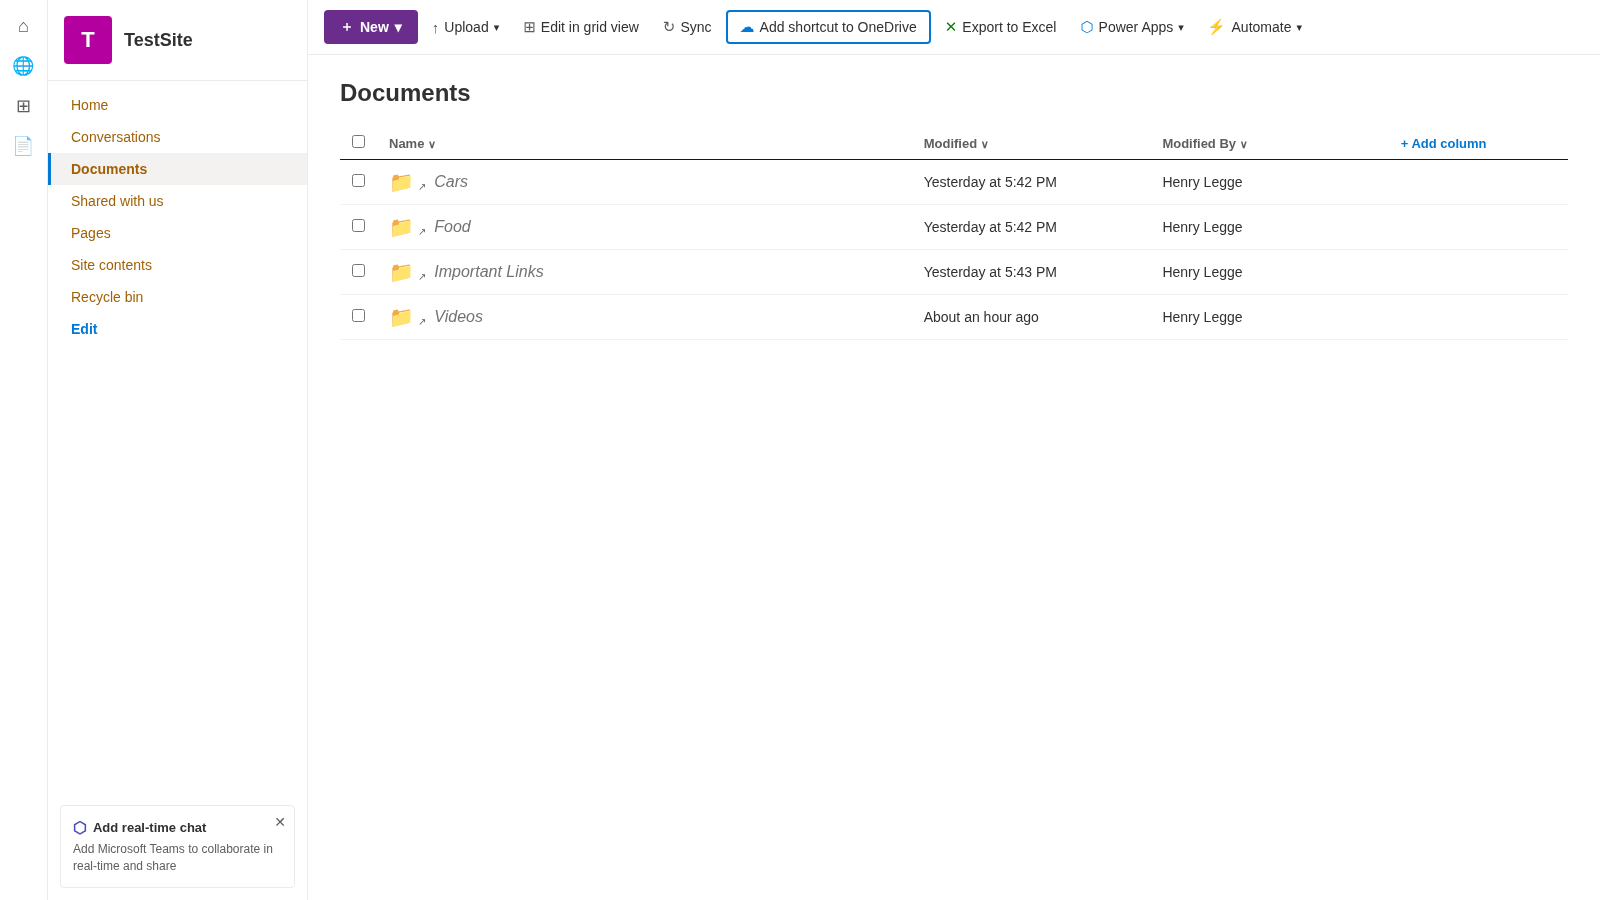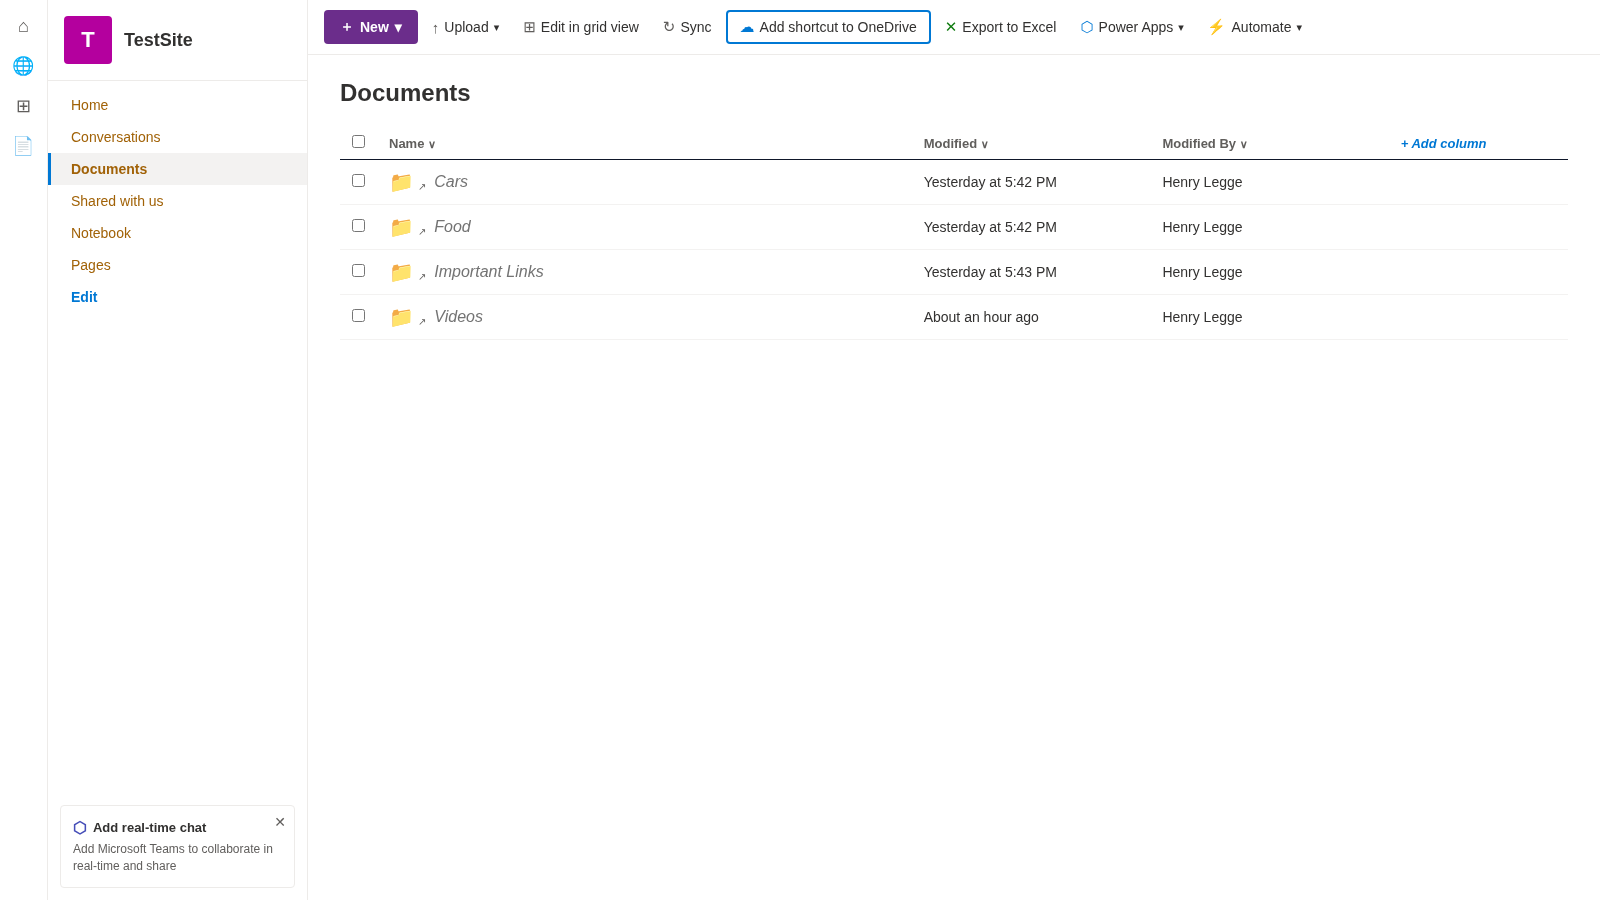--- a/index.html
+++ b/index.html
@@ -247,21 +247,20 @@
     .col-check { width: 40px; }
     .doc-checkbox { cursor: pointer; }
 
     
     .add-col-header {
       color: #0078d4;
       display: flex;
       align-items: center;
       gap: 4px;
       font-size: 13px;
-      font-style: italic;
     }
 
     
     .sort-indicator { font-size: 11px; color: #605e5c; }
   </style>
 </head>
 <body>
 
 <div class="rail">
   <div class="rail-icon">⌂</div>
@@ -273,22 +272,23 @@
 <div class="sidebar">
   <div class="site-header">
     <div class="site-logo">T</div>
     <div class="site-name">TestSite</div>
   </div>
   <ul class="nav-list">
     <li class="nav-item">Home</li>
     <li class="nav-item">Conversations</li>
     <li class="nav-item active">Documents</li>
     <li class="nav-item">Shared with us</li>
-    <li class="nav-item">Notebook</li>
     <li class="nav-item">Pages</li>
+    <li class="nav-item">Site contents</li>
+    <li class="nav-item">Recycle bin</li>
     <li class="nav-item edit-link">Edit</li>
   </ul>
   <div class="chat-widget">
     <div class="chat-widget-close">✕</div>
     <div class="chat-widget-title">
       <span class="teams-icon">⬡</span>
       <span>Add real-time chat</span>
     </div>
     <div class="chat-widget-desc">Add Microsoft Teams to collaborate in real-time and share</div>
   </div>

